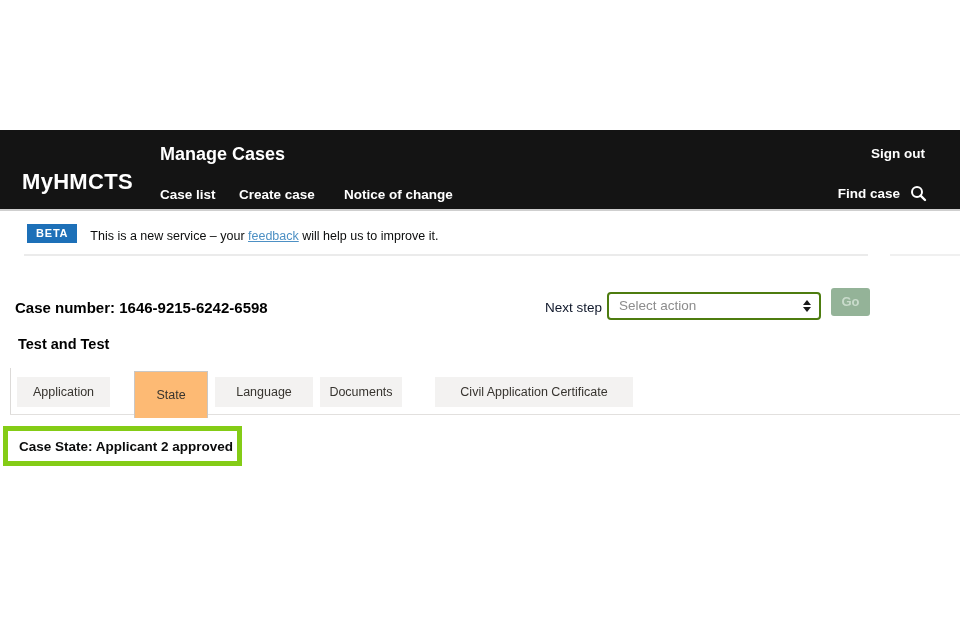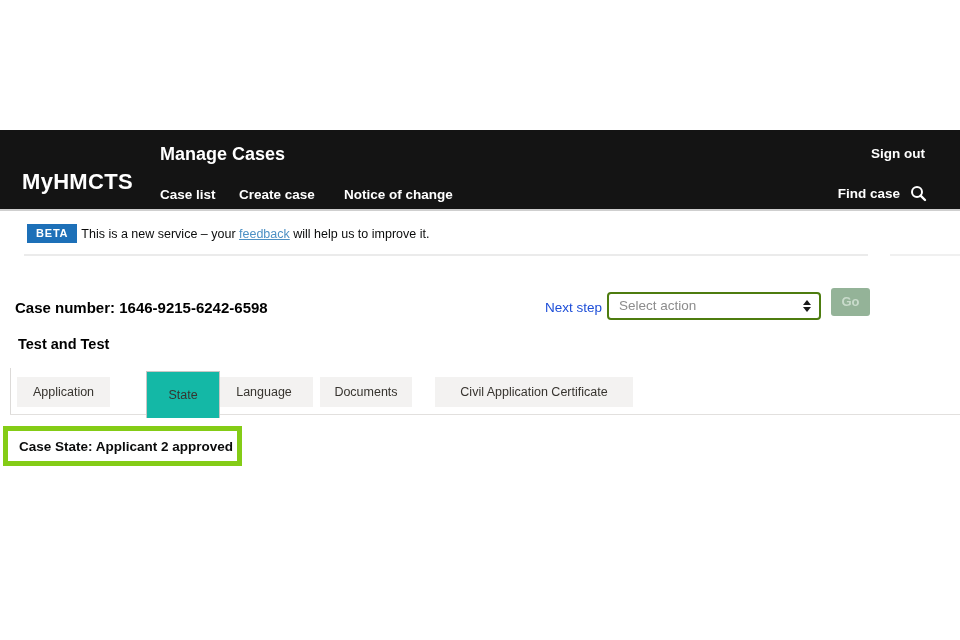--- a/index.html
+++ b/index.html
@@ -17,32 +17,32 @@
   .hdr-link { color:#ffffff; font-size:13.5px; font-weight:bold; 
               cursor:pointer; white-space:nowrap; }
   .signout { position:absolute; right:35px; top:16px; }
   .nav-case-list { position:absolute; left:160px; top:57px; }
   .nav-create-case { position:absolute; left:239px; top:57px; }
   .nav-notice { position:absolute; left:344px; top:57px; }
   .findwrap { position:absolute; right:33px; top:55px; display:flex; align-items:center; gap:10px; }
   .search-icon { display:block; cursor:pointer; }
 
   
-  .beta { position:absolute; left:27px; top:224px; display:flex; align-items:center; gap:4px; }
+  .beta { position:absolute; left:27px; top:224px; display:flex; align-items:flex-end; gap:13px; }
   .beta-badge { background:#1d70b8; color:#ffffff; font-size:11px; font-weight:bold;
                 letter-spacing:0.8px; padding:3px 9px 3px 9px; line-height:13px; }
   .beta-text { font-size:12.5px; color:#0b0c0c; }
   .beta-text a { color:#4d90c4; text-decoration:underline; cursor:pointer; }
 
   .divider-l { position:absolute; left:24px; top:254px; width:844px; height:2px; background:#ebebeb; }
   .divider-r { position:absolute; left:890px; top:254px; width:70px; height:2px; background:#f0f0f0; }
 
   
   .case-number { position:absolute; left:15px; top:299px; font-size:15px; font-weight:bold; color:#000000; white-space:nowrap; }
-  .next-step-label { position:absolute; left:545px; top:300px; font-size:13.5px; color:#1d4ed8; }
+  .next-step-label { position:absolute; left:545px; top:300px; font-size:13.5px; color:#0f172a; }
   .select { position:absolute; left:607px; top:292px; width:214px; height:28px;
             border:2px solid #4d7c0f; border-radius:4px; background:#ffffff; cursor:pointer; }
   .select-value { position:absolute; left:10px; top:4px; font-size:13.5px; color:#8c8c8c; }
   .spinner { position:absolute; right:8px; top:50%; transform:translateY(-50%); display:flex;
              flex-direction:column; align-items:center; }
   .spin-up { width:0; height:0; border-left:4px solid transparent; border-right:4px solid transparent;
              border-bottom:5px solid #1a1a1a; margin-bottom:2px; }
   .spin-down { width:0; height:0; border-left:4px solid transparent; border-right:4px solid transparent;
                border-top:5px solid #1a1a1a; }
   .go-btn { position:absolute; left:831px; top:288px; width:39px; height:28px; background:#94b398;
@@ -53,24 +53,24 @@
 
   
   .vline { position:absolute; left:10px; top:368px; width:1px; height:47px; background:#dcdad8; z-index:1; }
   .tab-line { position:absolute; left:10px; top:414px; width:950px; height:1px; background:#e2e0de; z-index:1; }
   .tab { position:absolute; top:377px; height:30px; background:#f3f2f1; color:#37342f;
          font-size:12.5px; display:flex; align-items:center; justify-content:center;
          cursor:pointer; z-index:2; white-space:nowrap; }
   .tab-application { left:17px;  width:93px;  }
   .tab-state       { left:134px; width:74px;  }
   .tab-language    { left:215px; width:98px;  }
-  .tab-documents   { left:320px; width:92px;  }
+  .tab-documents   { left:320px; width:82px;  }
   .tab-civil       { left:435px; width:198px; }
-  .tab.selected { top:371px; height:47px; background:#14b8a6; border:1px solid #c9c7c5;
-                  border-bottom:none; z-index:3; align-items:center;margin-left:12px; }
+  .tab.selected { top:371px; height:47px; background:#fdba74; border:1px solid #c9c7c5;
+                  border-bottom:none; z-index:3; align-items:center; }
 
   
   .annotation { position:absolute; left:3px; top:426px; width:239px; height:40px;
                 border:5px solid #84cc16; display:flex; align-items:center; z-index:4; background:transparent; }
   .annotation-text { padding-left:11px; font-size:13.5px; font-weight:bold; color:#0b0c0c; white-space:nowrap; }
 </style>
 </head>
 <body>
 
 <div class="page">

